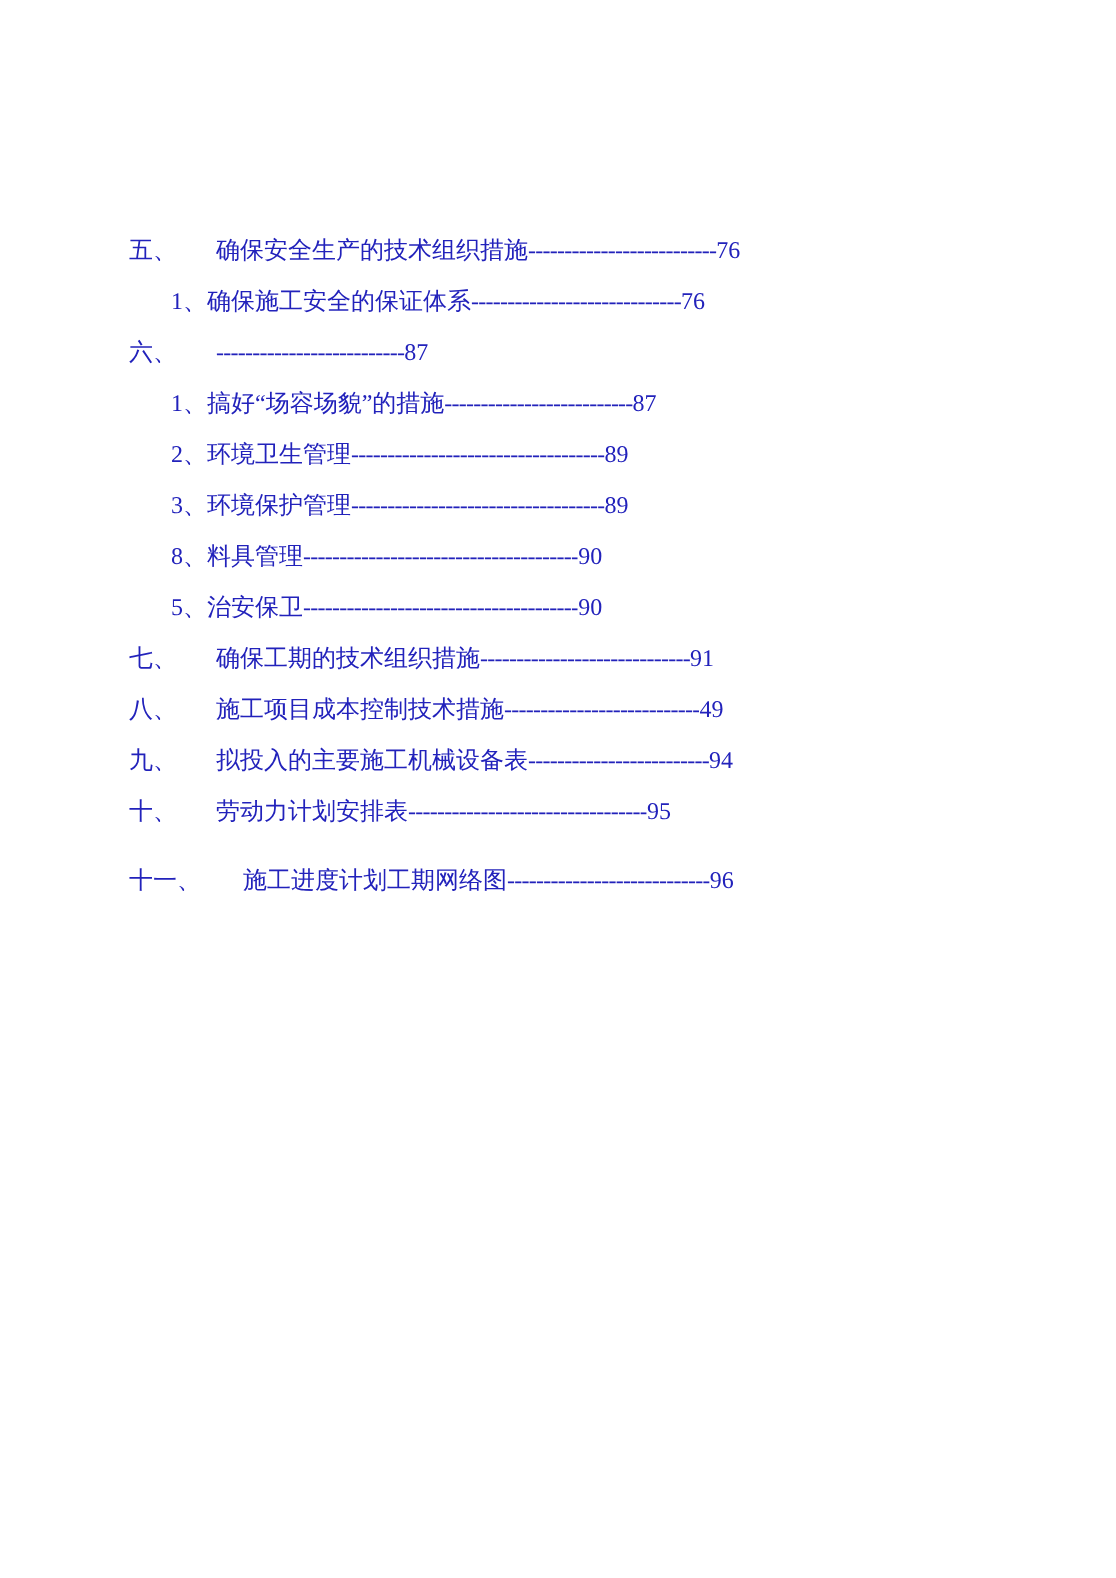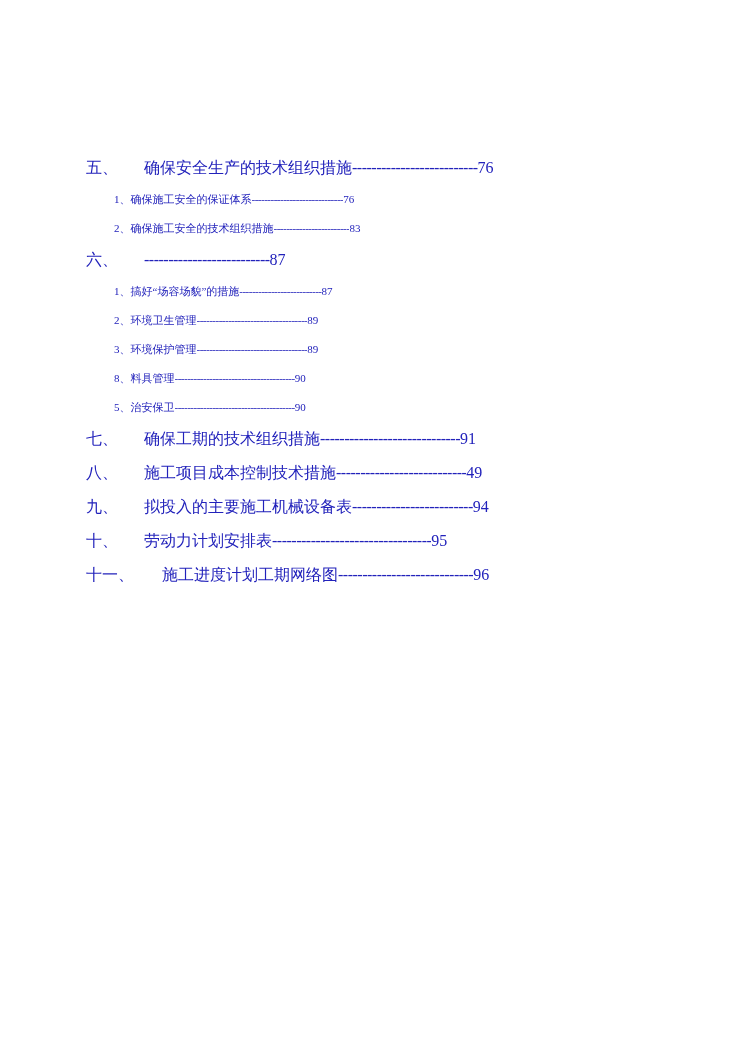--- a/index.html
+++ b/index.html
@@ -40,26 +40,27 @@
     padding-left: 86px;
     margin-bottom: 18px;
     font-size: 16px;
   }
   .lvl1 .num {
     display: inline-block;
     min-width: 58px;
   }
   .lvl1 .num.wide {
     min-width: 76px;
+    margin-top: 12px;
   }
   
   .lvl2 {
     padding-left: 114px;
     margin-bottom: 18px;
-    font-size: 11px;
+    font-size: 16px;
   }
   .label {
     flex: 0 0 auto;
   }
   .leader {
     flex: 0 0 auto;
     letter-spacing: -0.5px;
     overflow: hidden;
   }
   .pageno {
@@ -79,25 +80,20 @@
       <span class="leader">--------------------------</span>
       <span class="pageno">76</span>
     </div>
 
     <div class="toc-row lvl2">
       <span class="label">1、确保施工安全的保证体系</span>
       <span class="leader">-----------------------------</span>
       <span class="pageno">76</span>
     </div>
 
-    <div class="toc-row lvl2">
-      <span class="label">2、确保施工安全的技术组织措施</span>
-      <span class="leader">------------------------</span>
-      <span class="pageno">83</span>
-    </div>
 
     <div class="toc-row lvl1">
       <span class="num">六、</span>
       <span class="leader">--------------------------</span>
       <span class="pageno">87</span>
     </div>
 
     <div class="toc-row lvl2">
       <span class="label">1、搞好“场容场貌”的措施</span>
       <span class="leader">--------------------------</span>

